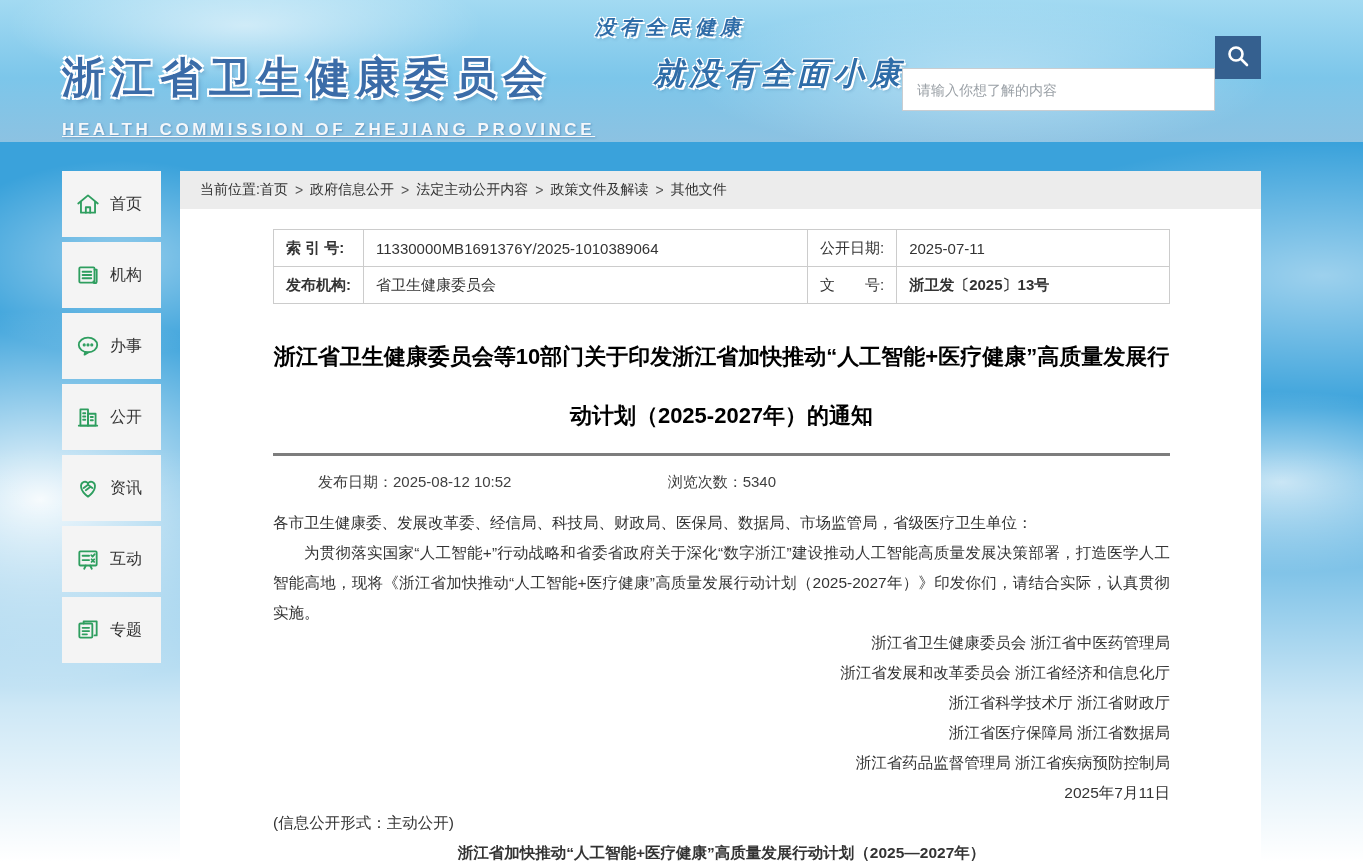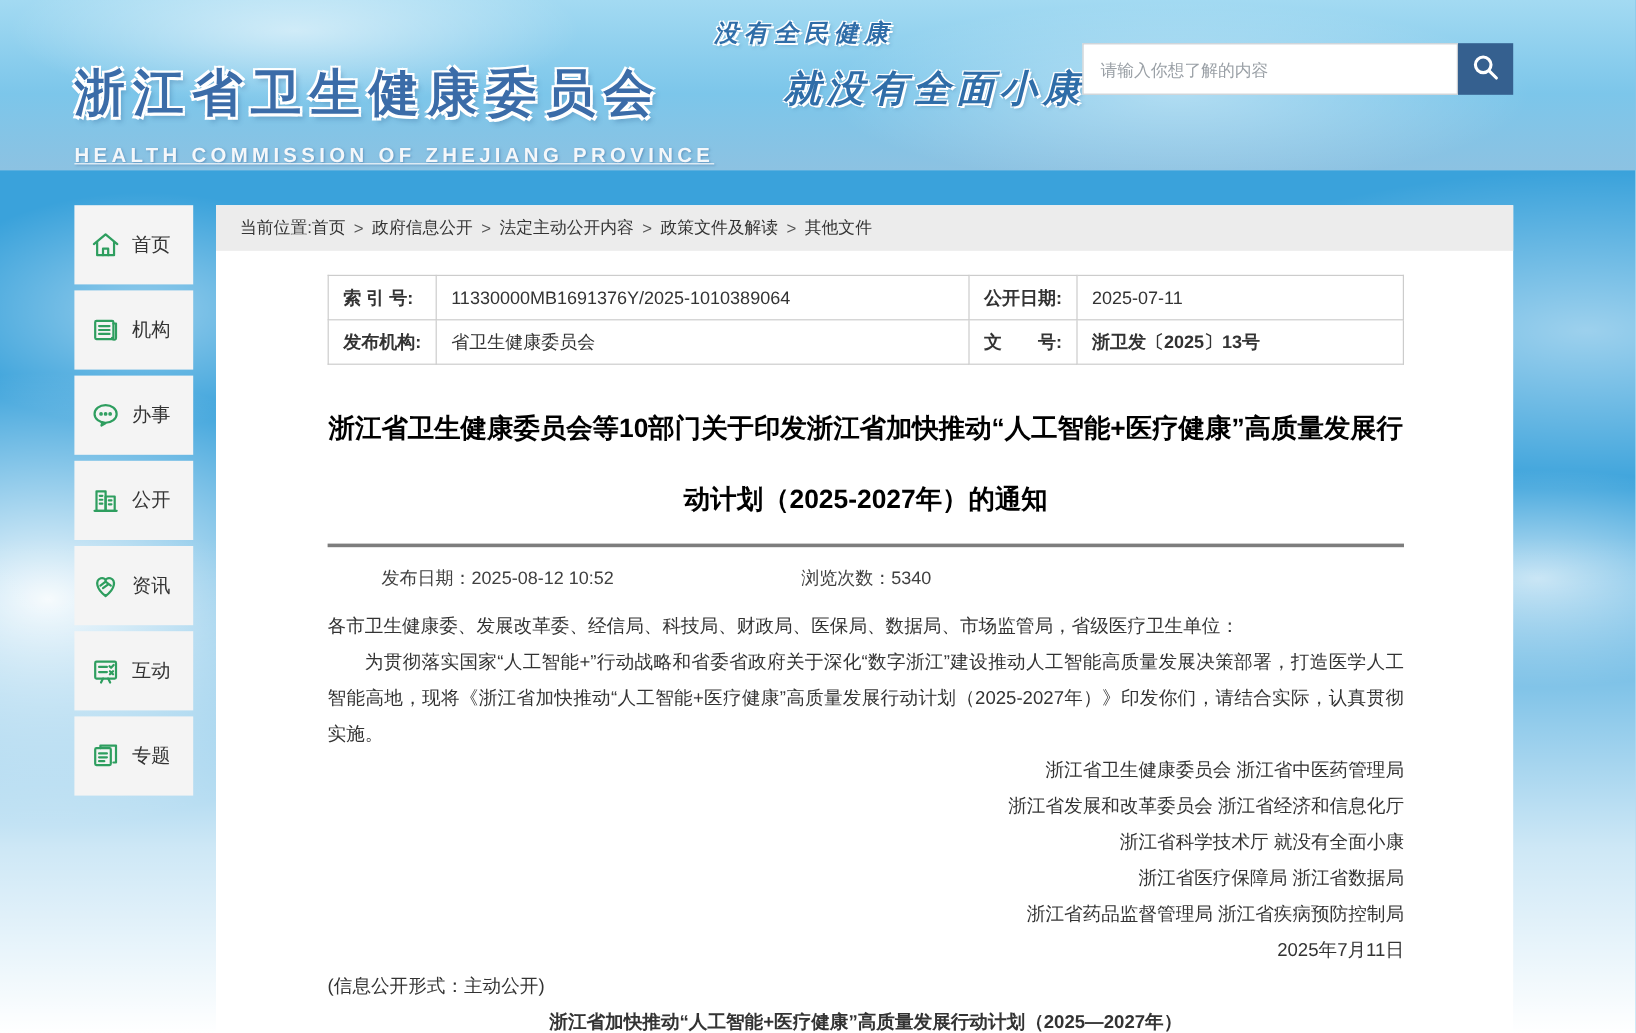--- a/index.html
+++ b/index.html
@@ -37,21 +37,21 @@
   .slogan { position:absolute; top:14px; left:595px; color:#2f6da8;
     font-family:"DejaVu Serif","Liberation Serif",serif; font-style:italic; font-weight:bold;
     text-shadow:-1px -1px 0 #fff, 1px -1px 0 #fff, -1px 1px 0 #fff, 2px 2px 0 #fff, 3px 3px 3px rgba(40,90,140,.25);
   }
   .slogan-line1 { font-size:20px; letter-spacing:5px; }
   .slogan-line2 { font-size:31px; letter-spacing:5px; margin-left:58px; margin-top:12px; }
 
   .search-bar { position:absolute; left:902px; top:36px; width:359px; height:43px; display:flex; }
   .search-input {
     width:341px; height:43px; border:1px solid #c9cdd1; background:#fff; outline:none;
-    padding:0 14px; font-size:14px; color:#333;
+    padding:0 14px; font-size:14px; color:#333;margin-top:32px;
   }
   .search-input::placeholder { color:#9aa0a6; }
   .search-button { width:50px; height:43px; background:#35608f; border:none; cursor:pointer;
     display:flex; align-items:center; justify-content:center; }
 
   
   .sidebar { position:absolute; left:62px; top:171px; width:99px; }
   .sidebar-item {
     height:66px; background:#f4f4f4; margin-bottom:5px; cursor:pointer;
     display:flex; align-items:center; padding-left:13px; gap:9px;
@@ -68,21 +68,21 @@
     height:38px; background:#ececec; display:flex; align-items:center;
     padding-left:20px; font-size:14px; color:#333;
   }
   .breadcrumb .sep { margin:0 7px; color:#555; }
   .crumb { cursor:pointer; }
   .content-inner { padding:20px 91px 0 93px; }
 
   table.doc-table { width:100%; border-collapse:collapse; }
   .doc-table td { border:1px solid #ccc; height:37px; font-size:15px; color:#333; padding:0 12px; }
   .doc-table td.lbl { font-weight:bold; width:88px; white-space:pre; }
-  .doc-table td.lbl2 { font-weight:bold; width:85px; white-space:pre; }
+  .doc-table td.lbl2 { font-weight:normal; width:85px; white-space:pre; }
   .doc-table td.val1 { width:444px; }
   .doc-table td.bold { font-weight:bold; }
 
   .article-title {
     margin-top:23px; text-align:center; font-size:22px; font-weight:bold;
     color:#000000; line-height:59px;
   }
   .title-rule { height:3px; background:#7d7d7d; margin-top:8px; }
 
   .article-meta { margin-top:17px; display:grid; grid-template-columns:1fr 1fr 1fr; font-size:15px; color:#404040; }
@@ -233,21 +233,21 @@
       <div class="m-right">
         <span>浏览次数：</span><span>5340</span>
       </div>
     </div>
 
     <div class="article-body">
       <p>各市卫生健康委、发展改革委、经信局、科技局、财政局、医保局、数据局、市场监管局，省级医疗卫生单位：</p>
       <p class="para-indent">为贯彻落实国家“人工智能+”行动战略和省委省政府关于深化“数字浙江”建设推动人工智能高质量发展决策部署，打造医学人工智能高地，现将《浙江省加快推动“人工智能+医疗健康”高质量发展行动计划（2025-2027年）》印发你们，请结合实际，认真贯彻实施。</p>
       <div class="sign-line">浙江省卫生健康委员会 浙江省中医药管理局</div>
       <div class="sign-line">浙江省发展和改革委员会 浙江省经济和信息化厅</div>
-      <div class="sign-line">浙江省科学技术厅 就没有全面小康</div>
+      <div class="sign-line">浙江省科学技术厅 浙江省财政厅</div>
       <div class="sign-line">浙江省医疗保障局 浙江省数据局</div>
       <div class="sign-line">浙江省药品监督管理局 浙江省疾病预防控制局</div>
       <div class="sign-line">2025年7月11日</div>
       <p class="disclosure">(信息公开形式：主动公开)</p>
       <p class="attachment-title">浙江省加快推动“人工智能+医疗健康”高质量发展行动计划（2025—2027年）</p>
     </div>
   </div>
 </div>
 
 </body></html>

